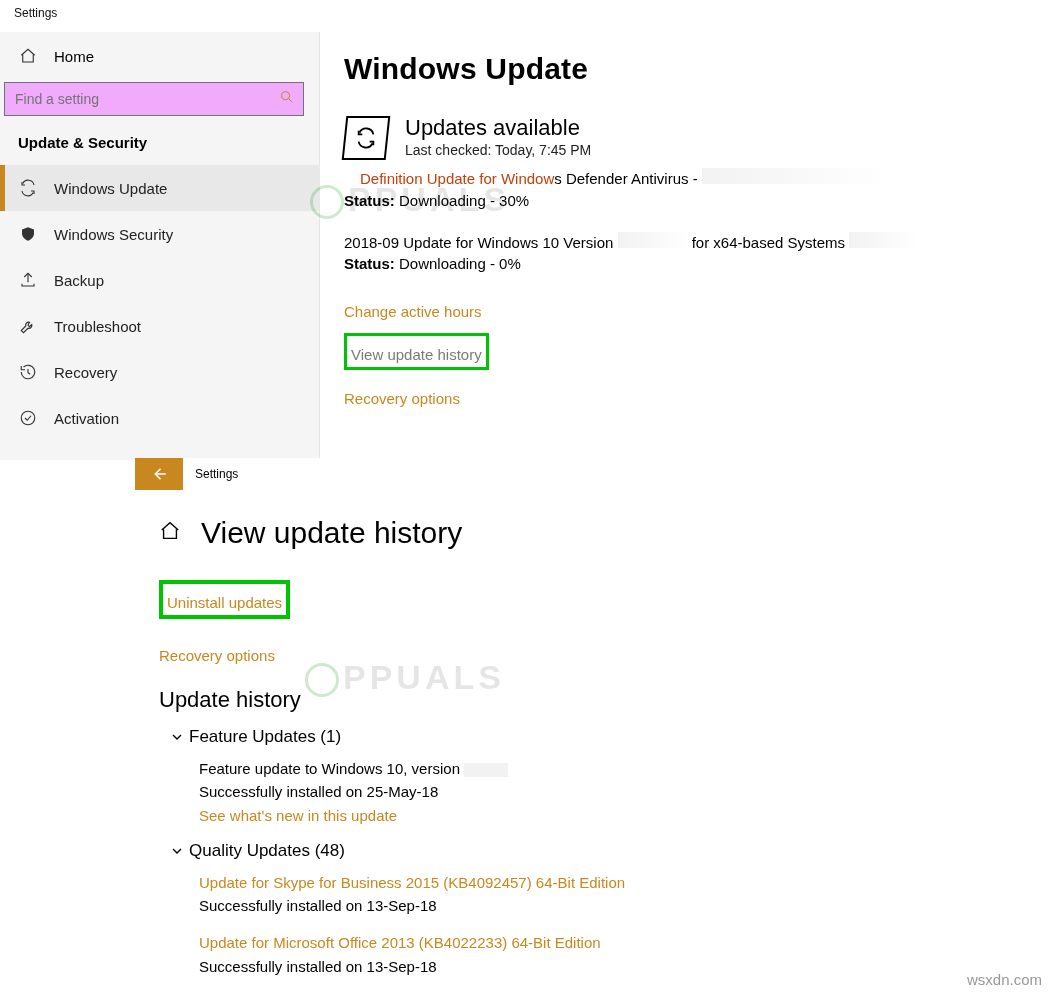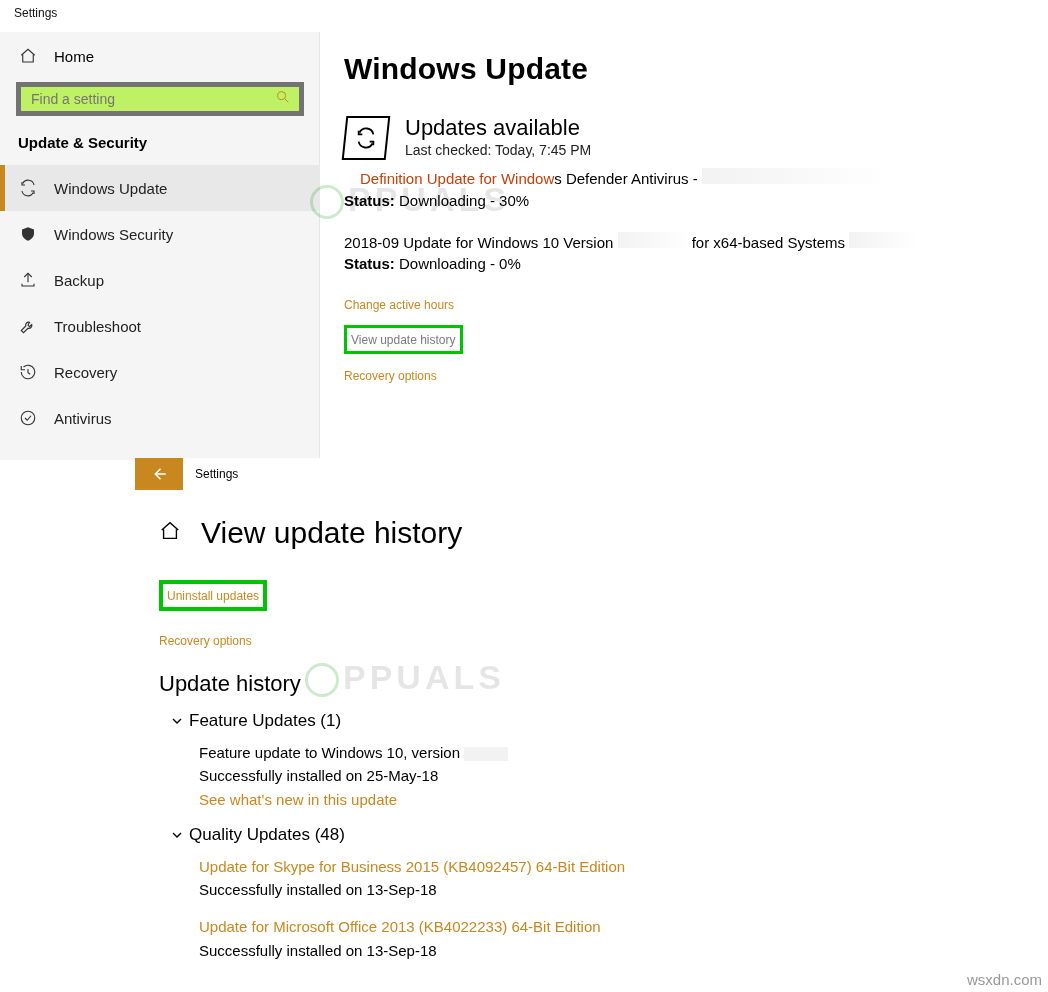--- a/index.html
+++ b/index.html
@@ -15,23 +15,23 @@
     background: #f5f5f5; box-shadow: inset -1px 0 0 #e5e5e5;
   }
   .home-row {
     display: flex; align-items: center; gap: 16px;
     padding: 14px 0 10px 18px; font-size: 15px; cursor: pointer;
   }
   .icon-slot { width: 20px; height: 20px; display:flex; align-items:center; justify-content:center; }
   .icon-slot svg { width: 18px; height: 18px; stroke:#333; fill:none; stroke-width:1.5; }
 
   .searchbox {
-    margin: 6px 16px 18px 16px; height: 34px;
-    border: 5px solid #737373; display:flex; align-items:center; padding:0 8px 0 10px;
-    justify-content: space-between; cursor:text; background:#bef264;
+    margin: 6px 16px 18px 4px; height: 34px;
+    border: 1px solid #737373; display:flex; align-items:center; padding:0 8px 0 10px;
+    justify-content: space-between; cursor:text; background:#f0abfc;
   }
   .searchbox input {
     border:none; outline:none; background:transparent; font-size:14px; color:#666; width: 230px;
   }
   .searchbox .search-glyph svg{ width:16px; height:16px; stroke:#c9881f; fill:none; stroke-width:1.5;}
 
   .section-head { font-weight:600; font-size:15px; padding: 0 0 14px 18px; }
 
   .nav-item {
     display:flex; align-items:center; gap:16px; height:46px; padding-left:18px;
@@ -57,21 +57,21 @@
   .refresh-frame svg{ width:22px; height:22px; stroke:#000; fill:none; stroke-width:2;}
   .status-titles .t1{ font-size:22px; font-weight:400; line-height:1.1;}
   .status-titles .t2{ font-size:14px; color:#222; margin-top:2px;}
 
   .upd-block{ font-size:15px; margin-bottom:20px; line-height:1.45;}
   .upd-block .prefix{ color:#c2410c;margin-left:16px; }
   .upd-block .redact{ display:inline-block; width:190px; height:16px; background:linear-gradient(90deg,#f2f2f2,#fff);}
   .upd-block .redact.sm{ width:70px;}
   .upd-block b{ font-weight:600;}
 
-  .link{ color:#c9881f; font-size:12px; display:inline-block; cursor:pointer; }
+  .link{ color:#c9881f; font-size:15px; display:inline-block; cursor:pointer;margin-top:8px; }
   .link-row{ margin:6px 0;}
   .hl-green{ border:3px solid #00c400; padding:2px 4px 3px; display:inline-block; margin:6px 0;}
 
   
   .panel-bottom{
     position:absolute; left:135px; top:458px; width:900px; background:#fff;
   }
   .bot-titlebar{ height:32px; display:flex; align-items:center; gap:12px;}
   .back-btn{
     width:48px; height:32px; background:#c9881f; display:flex; align-items:center; justify-content:center; cursor:pointer;
@@ -182,21 +182,21 @@
       </span>
       <span>Recovery</span>
     </div>
     <div class="nav-item">
       <span class="icon-slot">
         <svg viewBox="0 0 24 24">
             <circle cx="12" cy="12" r="9"></circle>
             <path d="m8 12 3 3 5-6"></path>
           </svg>
       </span>
-      <span>Antivirus</span>
+      <span>Activation</span>
     </div>
   </div>
 
   <div class="main">
     <h1>Windows Update</h1>
 
     <div class="update-status">
       <div class="refresh-frame">
         <span class="inner">
           <svg viewBox="0 0 24 24">

